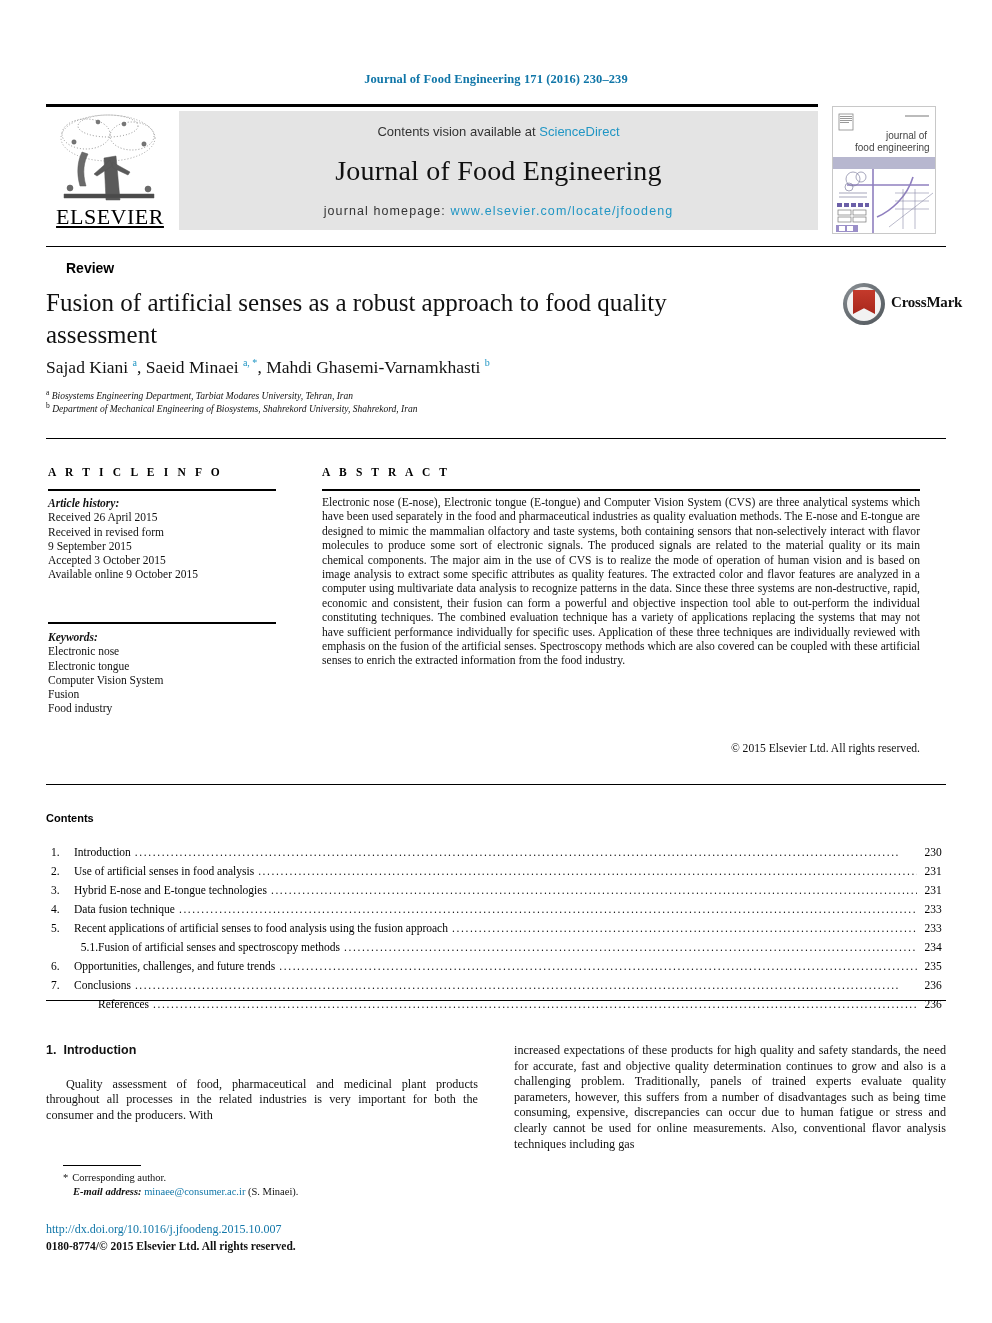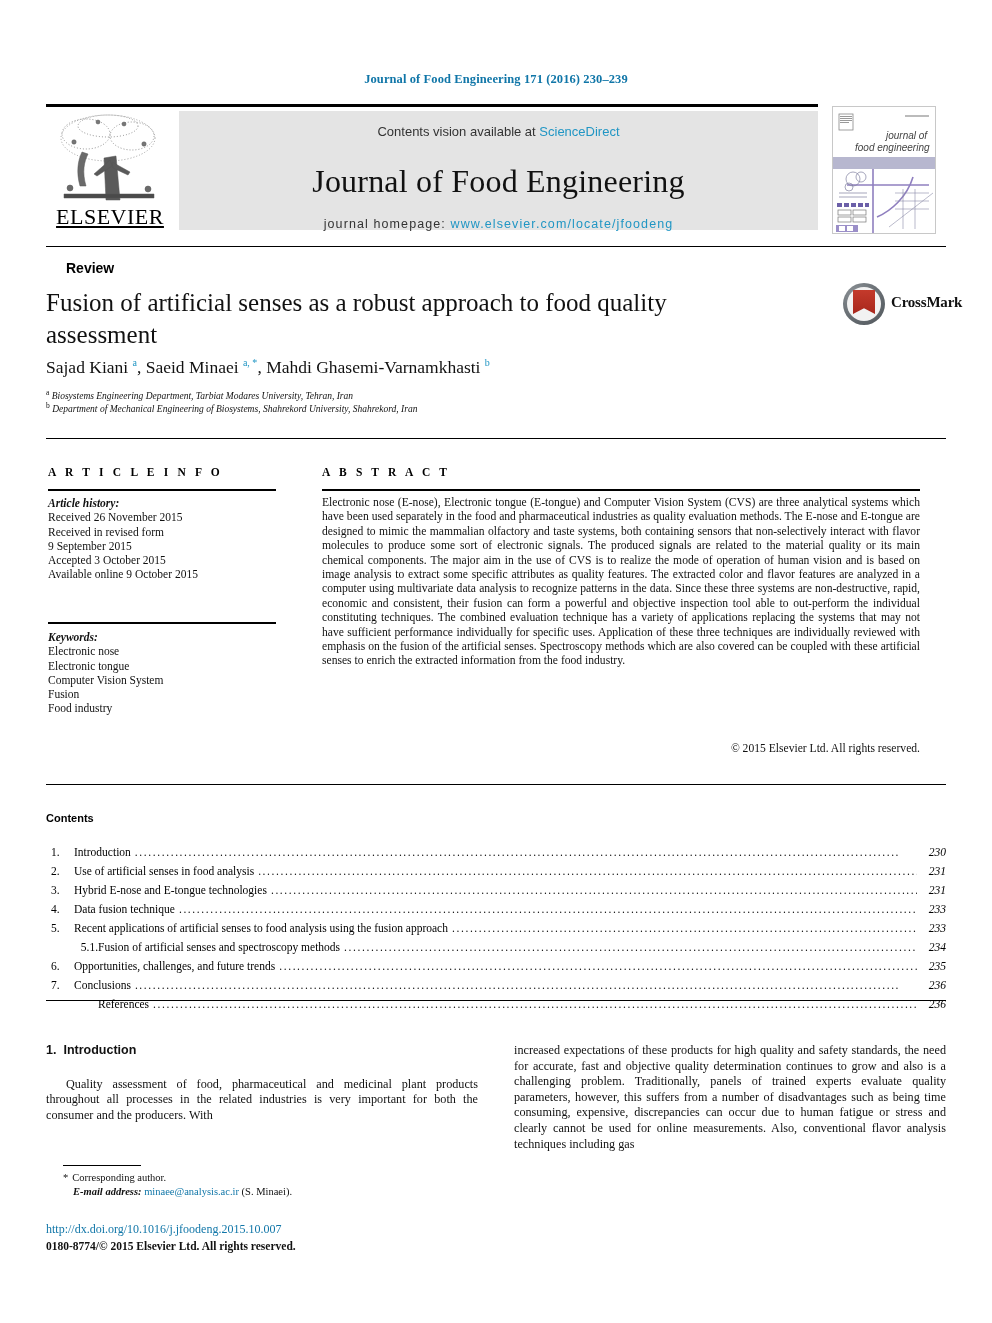--- a/index.html
+++ b/index.html
@@ -88,44 +88,43 @@
   .contents-line {
     margin-top: 13px;
     font-family: "Liberation Sans", sans-serif;
     font-size: 13px;
     color: #333;
   }
   .contents-line .sd {
     color: #2196c4;
   }
   .journal-title {
-    margin-top: 24px;
-    font-family: "Liberation Serif", serif;
-    font-size: 32px;
+    margin-top: 16px;
+    font-family: "Liberation Serif", serif;
+    font-size: 28px;
     color: #111;
     letter-spacing: .2px;
   }
   .homepage-line {
     margin-top: 17px;
     font-family: "Liberation Sans", sans-serif;
     font-size: 12.5px;
     letter-spacing: 1.1px;
     color: #333;
   }
   .homepage-line .url { color: #2196c4; }
   .cover-thumb {
     position: absolute;
     top: 2px;
     left: 786px;
     width: 102px;
     height: 126px;
     border: 1px solid #c8c8c8;
     background: #8b5cf6;
     overflow: hidden;
-    font-style: italic;
   }
 
   
   .title-rule {
     position: absolute;
     top: 246px; left: 46px;
     width: 900px; height: 1px;
     background: #000;
   }
   .doctype {
@@ -315,23 +314,22 @@
   .toc-dots {
     flex: 1 1 auto;
     overflow: hidden;
     margin: 0 3px 0 4px;
     letter-spacing: 1.6px;
     color: #111;
     white-space: nowrap;
   }
   .toc-page {
     flex: 0 0 auto;
-    text-align: right;
+    text-align: center;
     min-width: 26px;
-    font-style: italic;
   }
   .contents-rule-bot {
     position: absolute;
     top: 1000px; left: 46px;
     width: 900px; height: 1px;
     background: #000;
   }
 
   
   .col {
@@ -520,21 +518,21 @@
   <div class="info-rule-top"></div>
 
   <div class="sec-label info">A R T I C L E   I N F O</div>
   <div class="sec-label abs">A B S T R A C T</div>
 
   <div class="hrule info"></div>
   <div class="hrule abs"></div>
 
   <div class="info-block history">
     <div class="hdr">Article history:</div>
-    <div>Received 26 November 2015</div>
+    <div>Received 26 April 2015</div>
     <div>Received in revised form</div>
     <div>9 September 2015</div>
     <div>Accepted 3 October 2015</div>
     <div>Available online 9 October 2015</div>
   </div>
 
   <div class="hrule kw"></div>
 
   <div class="info-block keywords">
     <div class="hdr">Keywords:</div>
@@ -630,21 +628,21 @@
     <p class="para" style="text-indent:0">increased expectations of these products for high quality and safety standards, the need for accurate, fast and objective quality determination continues to grow and also is a challenging problem. Traditionally, panels of trained experts evaluate quality parameters, however, this suffers from a number of disadvantages such as being time consuming, expensive, discrepancies can occur due to human fatigue or stress and clearly cannot be used for online measurements. Also, conventional flavor analysis techniques including gas</p>
   </div>
 
   <div class="fn-rule"></div>
   <div class="footnote">
     <div>
       <span class="star">*</span><span>Corresponding author.</span>
     </div>
     <div style="padding-left:10px">
       <span class="ital">E-mail address:</span>
-      <span class="link">minaee@analysis.ac.ir</span>
+      <span class="link">minaee@consumer.ac.ir</span>
       <span>(S. Minaei).</span>
     </div>
   </div>
 
   <div class="doi">http://dx.doi.org/10.1016/j.jfoodeng.2015.10.007</div>
   <div class="issn">0180-8774/© 2015 Elsevier Ltd. All rights reserved.</div>
 
 </div>
 
 </body></html>

